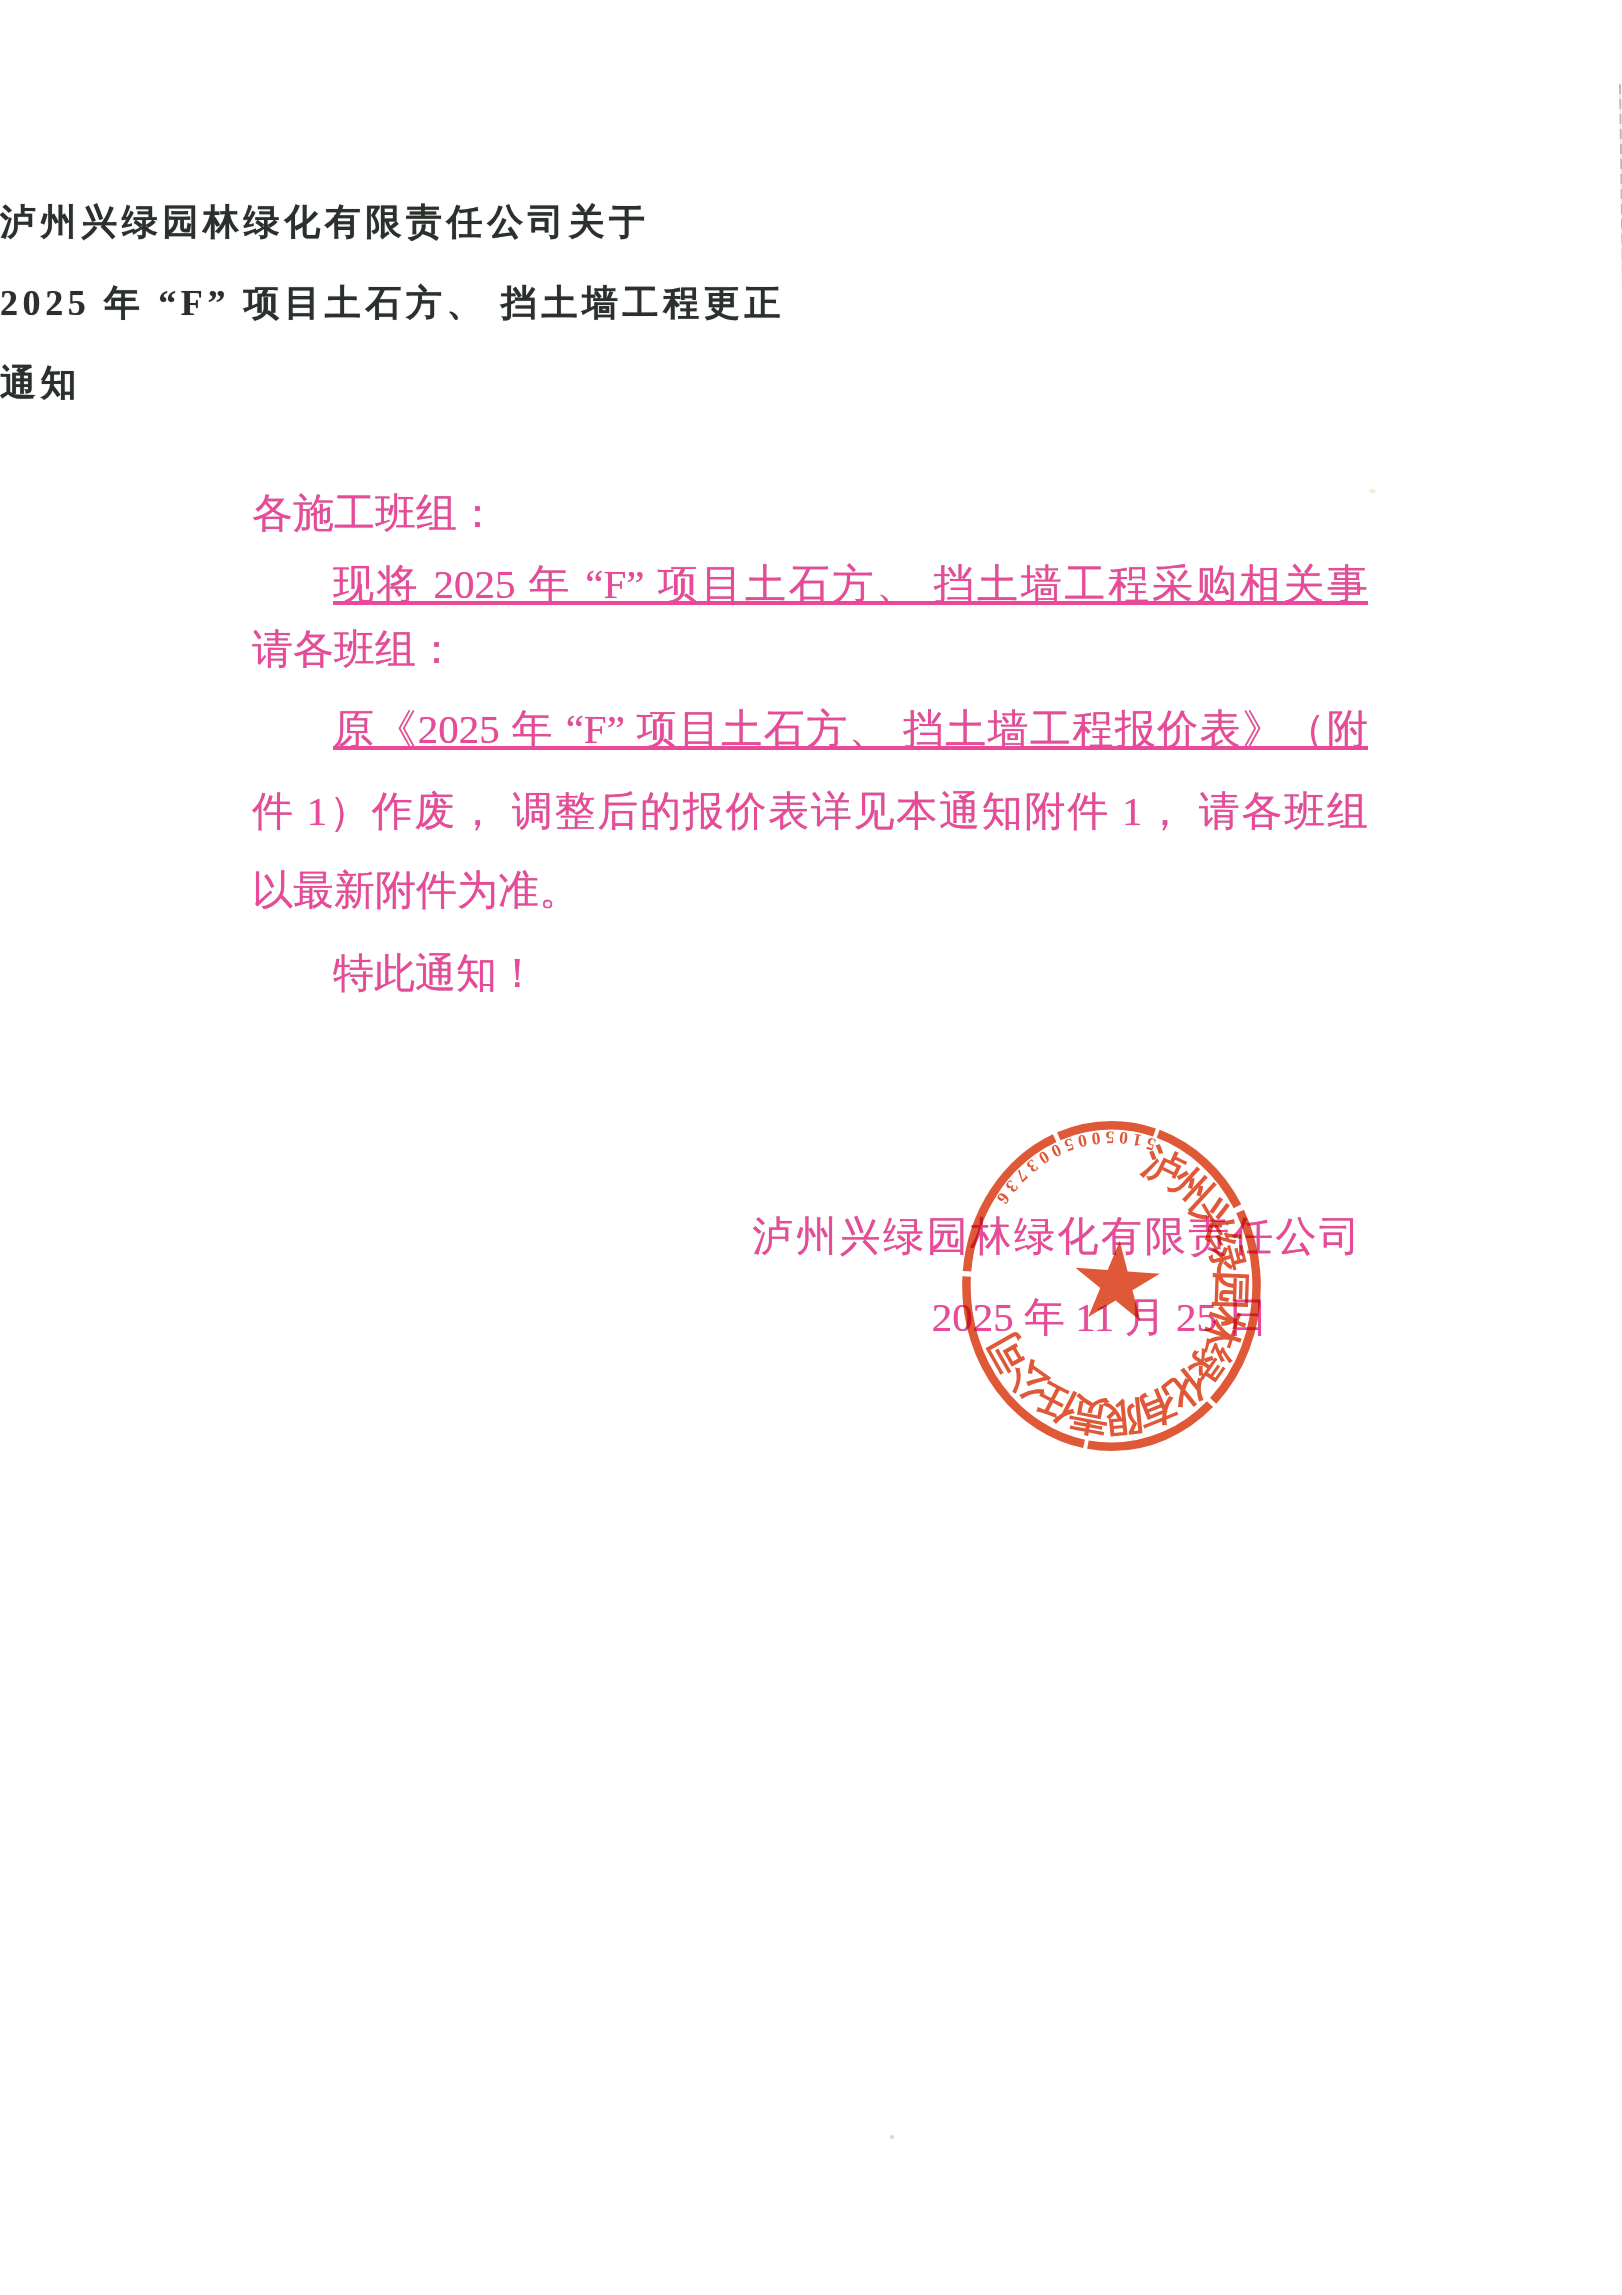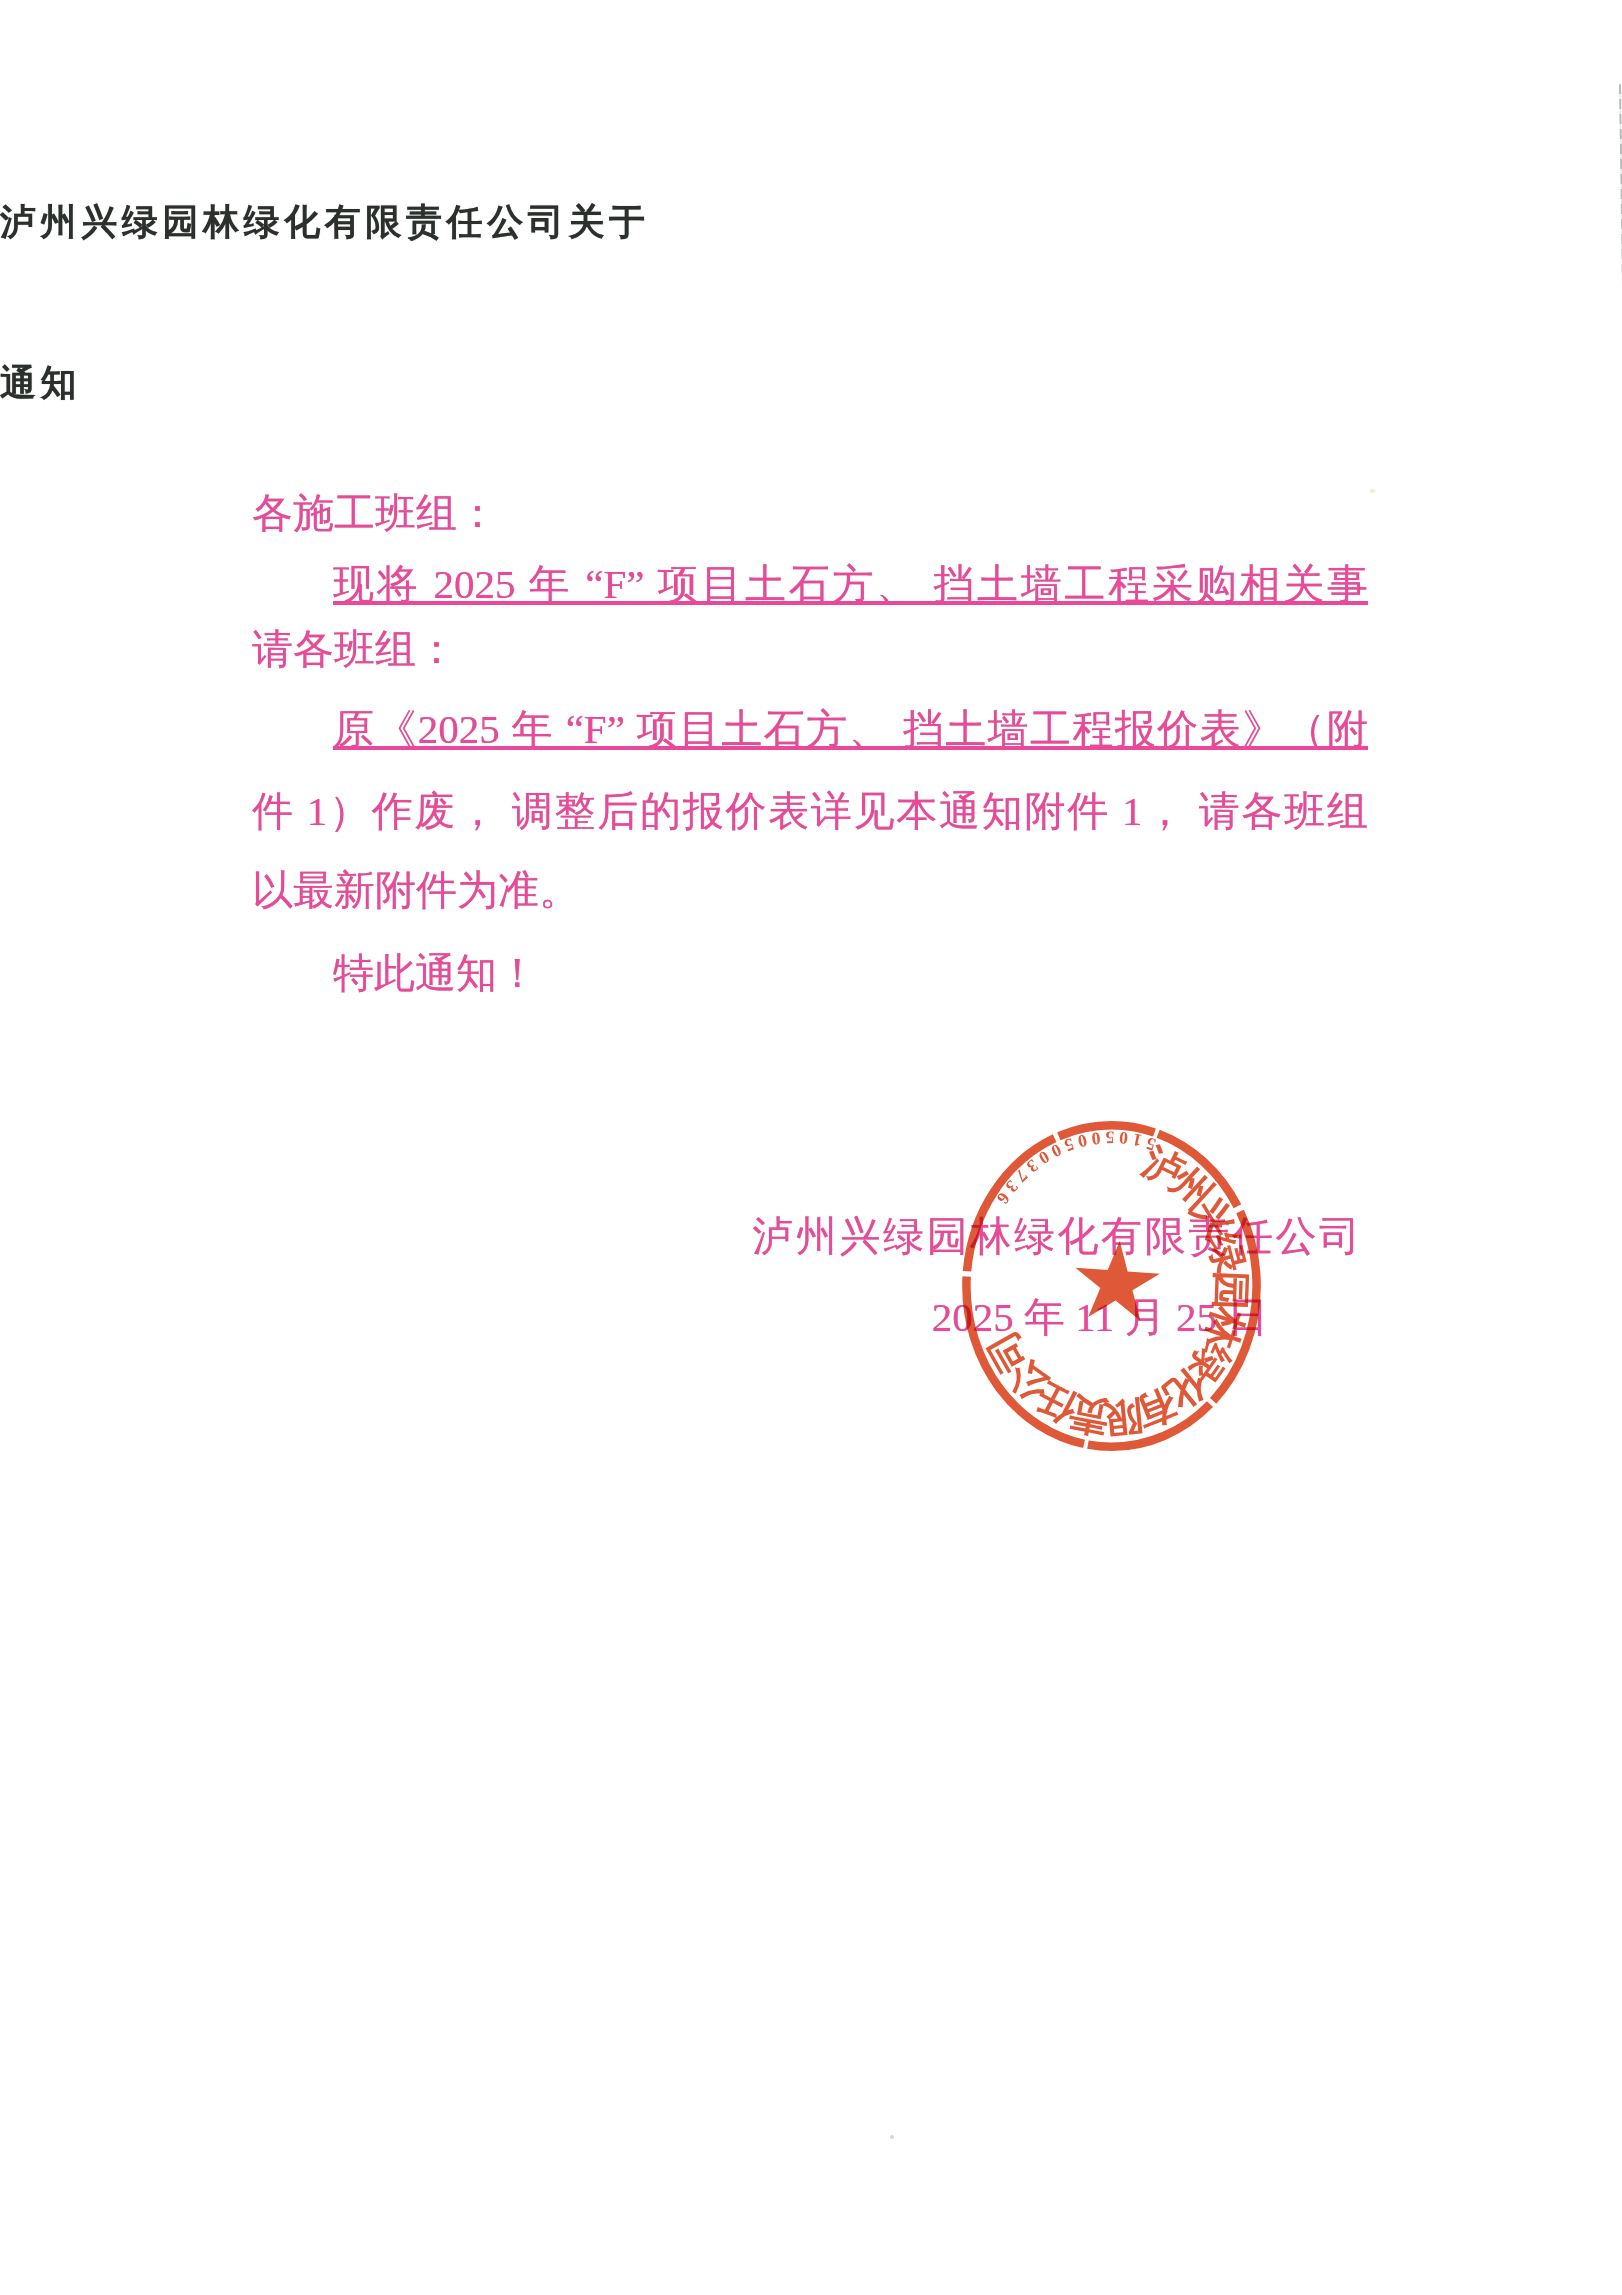--- a/index.html
+++ b/index.html
@@ -78,20 +78,21 @@
     background:radial-gradient(circle at 3.9px 2.6px, rgba(90,90,90,.5) 1.3px, transparent 2px),
                radial-gradient(circle at 18.3px 2px, rgba(90,90,90,.45) 1.3px, transparent 2px);
   }
 </style>
 </head>
 <body>
 
 <div id="page">
 
   <div class="line title-line" style="top:192px">泸州兴绿园林绿化有限责任公司关于</div>
+  <div class="line title-line" style="top:273px">2025 年 “F” 项目土石方、 挡土墙工程更正</div>
   <div class="line title-line" style="top:353px">通知</div>
 
   <div class="line" style="top:493px;left:252px">各施工班组：</div>
   <div class="line just indent" style="top:564px">现将 2025 年 “F” 项目土石方、 挡土墙工程采购相关事</div>
   <div class="line" style="top:629px;left:252px">请各班组：</div>
   <div class="line just indent" style="top:709px">原《2025 年 “F” 项目土石方、 挡土墙工程报价表》（附</div>
   <div class="line just" style="top:791px">件 1）作废， 调整后的报价表详见本通知附件 1， 请各班组</div>
   <div class="line" style="top:870px;left:252px">以最新附件为准。</div>
   <div class="line" style="top:953px;left:333px">特此通知！</div>
 

